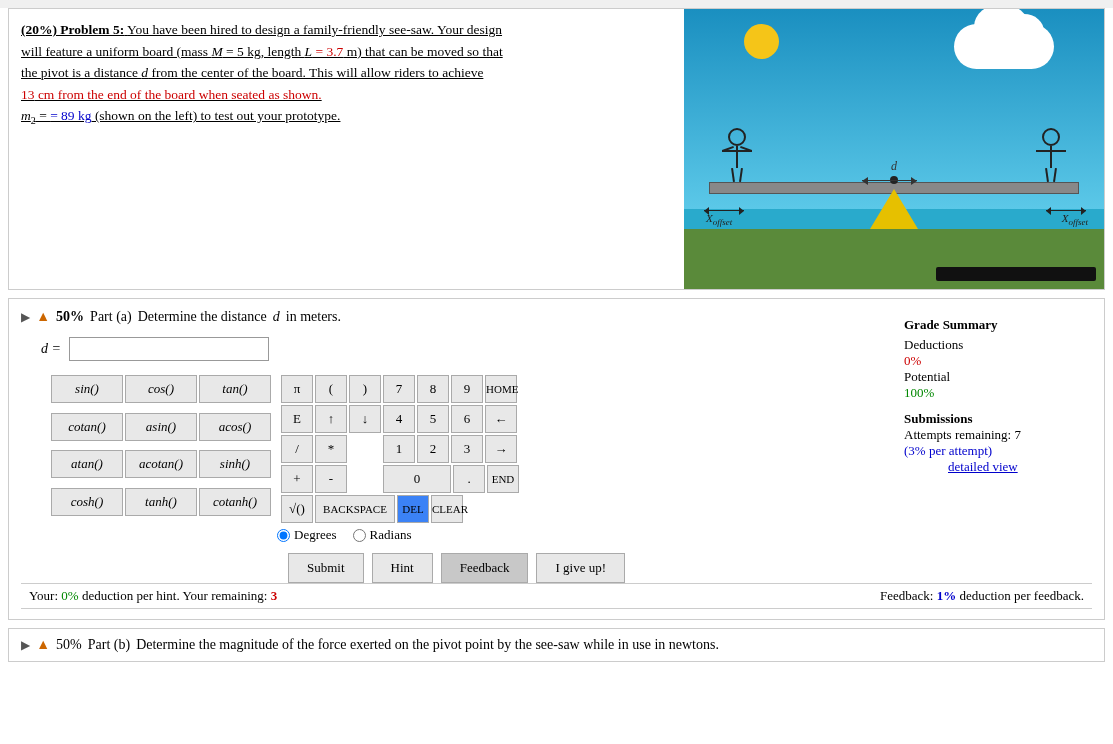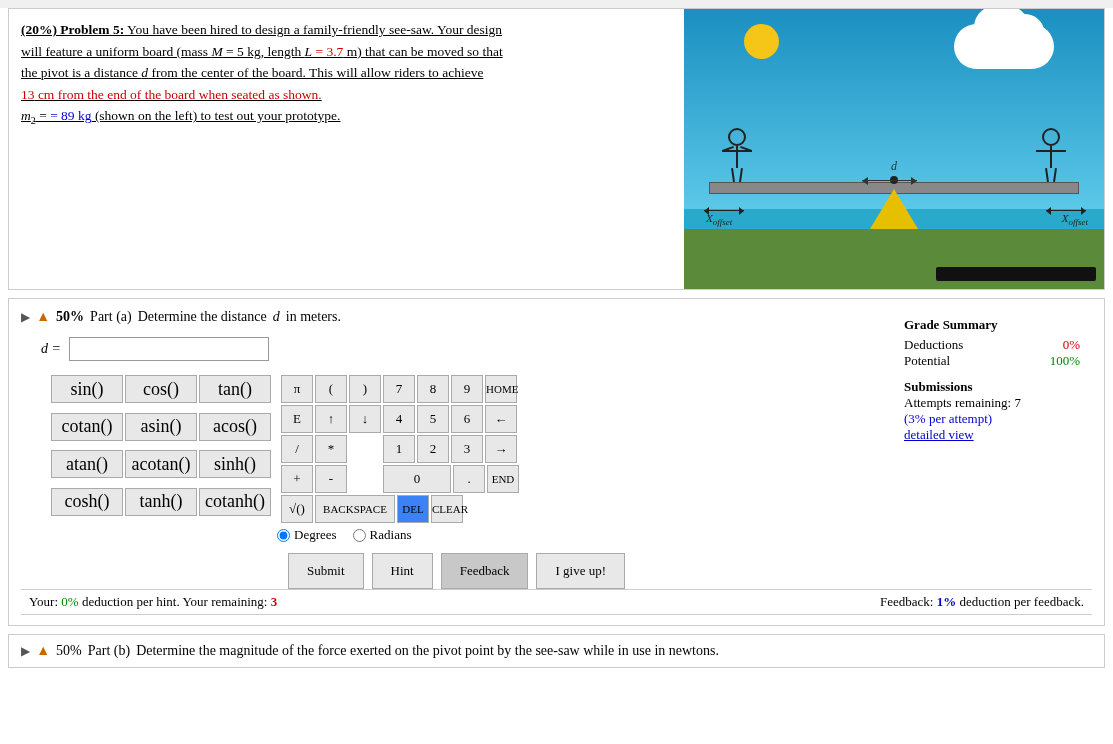--- a/index.html
+++ b/index.html
@@ -27,49 +27,49 @@
     .part-section { border: 1px solid #ccc; margin: 8px; padding: 10px 12px; position: relative; }
     .part-header { display: flex; align-items: center; gap: 6px; margin-bottom: 12px; font-size: 14px; }
     .play-icon { color: #555; font-size: 12px; }
     .part-percent { font-weight: bold; }
 
     .input-row { display: flex; align-items: center; gap: 8px; margin-bottom: 14px; padding-left: 20px; }
     .d-equals { font-size: 14px; font-style: italic; }
     .answer-input { width: 200px; height: 24px; border: 1px solid #999; padding: 2px 4px; font-size: 13px; }
     .grade-summary { width: 200px; padding: 8px 12px; font-size: 13px; flex-shrink: 0; }
     .grade-title { font-weight: bold; margin-bottom: 4px; }
-    .grade-row { display: flex; justify-content: space-between; }
+    .grade-row { display: flex; justify-content: space-between; flex-direction: column; }
     .grade-row .zero { color: #cc0000; }
     .grade-row .hundred { color: #008800; }
 
     .submissions-section { margin-top: 10px; }
     .submissions-title { font-weight: bold; }
     .attempts-line { font-size: 13px; }
     .pct-attempt { color: #0000cc; }
-    .detailed-link { color: #0000cc; text-decoration: underline; cursor: pointer; }
+    .detailed-link { color: #0000cc; text-decoration: underline; cursor: pointer; margin-left: 44px; }
 
     
     .keypad-wrapper { display: flex; padding-left: 30px; gap: 4px; }
     .func-buttons { display: grid; grid-template-columns: repeat(3, 72px); gap: 2px; }
-    .func-btn { height: 28px; background: #e8e8e8; border: 1px solid #aaa; font-size: 18px; cursor: pointer; font-family: Georgia, serif; }
+    .func-btn { height: 28px; background: #e8e8e8; border: 1px solid #aaa; font-size: 13px; cursor: pointer; font-family: Georgia, serif; font-style: italic; }
     .num-row { display: flex; gap: 2px; }
     .num-btn { width: 32px; height: 28px; background: #e8e8e8; border: 1px solid #aaa; font-size: 13px; cursor: pointer; font-family: Georgia, serif; }
     .num-btn.wide { width: 68px; }
     .num-btn.nav { background: #e8e8e8; }
     .num-btn.home { background: #e8e8e8; font-size: 11px; }
     .num-btn.end-btn { background: #e8e8e8; font-size: 11px; }
     .num-btn.clear-btn { background: #e8e8e8; font-size: 11px; }
     .num-btn.del-btn { background: #3b82f6; font-size: 11px; }
     .num-btn.backspace-btn { font-size: 11px; width: 80px; }
 
     .degrees-row { display: flex; align-items: center; gap: 8px; margin-top: 4px; padding-left: 30px; font-size: 13px; }
     .radio-group { display: flex; align-items: center; gap: 4px; }
 
     .action-buttons { display: flex; gap: 8px; justify-content: center; margin-top: 10px; }
-    .action-btn { height: 36px; padding: 0 18px; font-size: 13px; cursor: pointer; border: 1px solid #aaa; background: #e8e8e8; font-family: Georgia, serif; }
+    .action-btn { height: 30px; padding: 0 18px; font-size: 13px; cursor: pointer; border: 1px solid #aaa; background: #e8e8e8; font-family: Georgia, serif; }
     .action-btn.feedback-btn { background: #c8c8c8; }
 
     .hints-bar { border-top: 1px solid #ccc; border-bottom: 1px solid #ccc; padding: 4px 8px; font-size: 13px; display: flex; justify-content: space-between; }
     .hints-bar .green { color: #008800; }
     .hints-bar .red-num { color: #cc0000; font-weight: bold; }
     .hints-bar .blue-pct { color: #0000cc; font-weight: bold; }
 
     
     .part-b-section { border: 1px solid #ccc; margin: 8px; padding: 8px 12px; font-size: 14px; }
     .part-b-header { display: flex; align-items: center; gap: 6px; }

